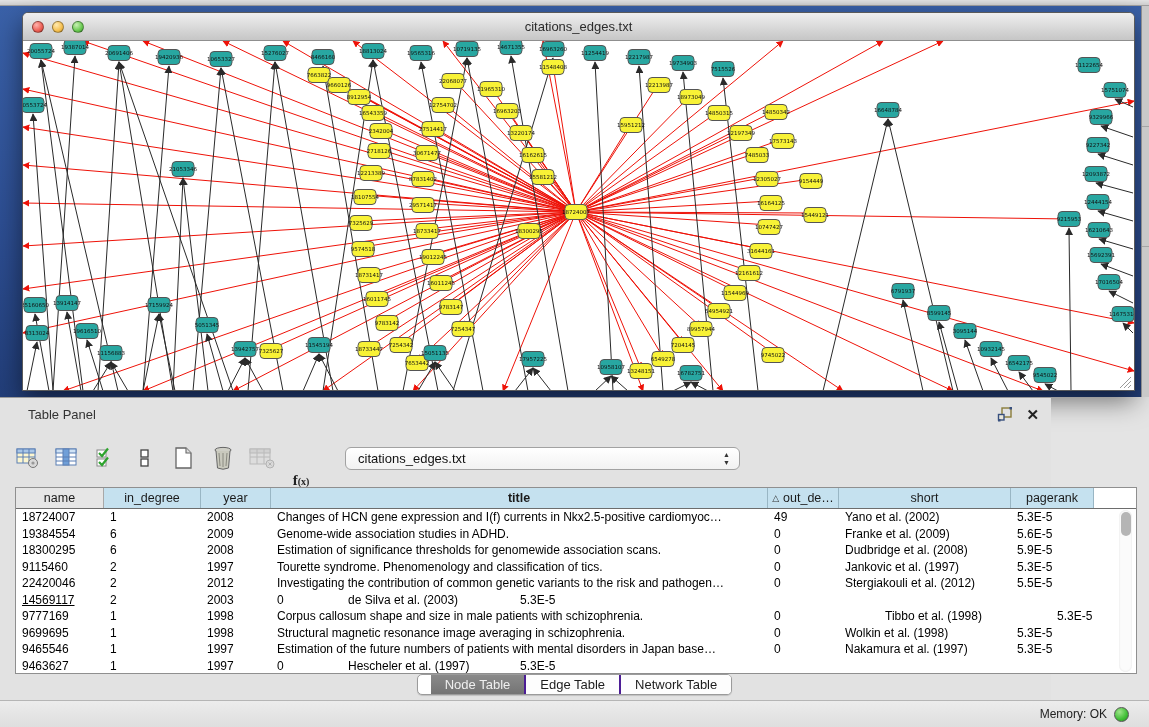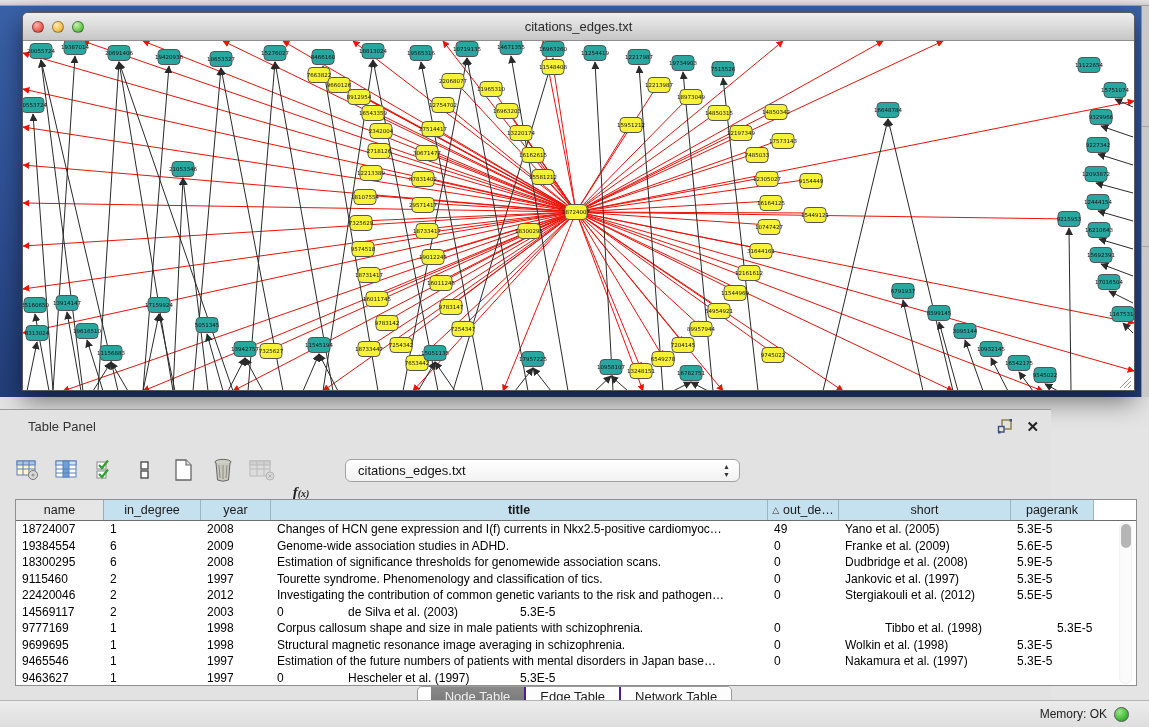--- a/index.html
+++ b/index.html
@@ -27,30 +27,30 @@
   .net-title { font-size:13px; color:#2b2b2b; }
   .lights { position:absolute; left:9px; top:8px; display:flex; gap:8px; }
   .light { width:12px; height:12px; border-radius:50%; border:1px solid rgba(0,0,0,.35); }
   .light.red    { background:radial-gradient(circle at 35% 30%, #ffb3ad, #ec5f55 60%, #b83b30); }
   .light.yellow { background:radial-gradient(circle at 35% 30%, #ffeab0, #f5bf4f 60%, #c08c28); }
   .light.green  { background:radial-gradient(circle at 35% 30%, #c9f0b4, #69c950 60%, #3f9232); }
   .net-canvas { position:relative; width:1111px; height:350px; background:#ffffff; overflow:hidden; }
   .grip { position:absolute; right:2px; bottom:2px; }
 
   
-  .table-panel { position:absolute; left:0; top:409px; width:1051px; height:303px;
+  .table-panel { position:absolute; left:0; top:397px; width:1051px; height:303px;
     background:#e2e2e2; border-top:1px solid #9a9a9a; }
   .panel-header { position:relative; height:34px; }
   .panel-title { position:absolute; left:28px; top:9px; font-size:13px; color:#333; }
   .panel-header-icons { position:absolute; right:12px; top:8px; display:flex; gap:12px; align-items:center; }
   .close-x { font-size:15px; font-weight:bold; color:#222; line-height:16px; cursor:default; }
 
   .toolbar { position:absolute; left:15px; top:40px; height:40px; display:flex; align-items:center; gap:13px; }
   .tool { display:flex; align-items:center; justify-content:center; width:26px; height:26px; }
-  .fn-label { font-family:"Liberation Serif", serif; font-style:italic; font-weight:bold; font-size:15px; color:#222;margin-top:44px; }
+  .fn-label { font-family:"Liberation Serif", serif; font-weight:bold; font-size:15px; color:#222;margin-top:44px; }
   .fn-label small { font-size:10px; font-weight:bold; }
   .combo { margin-left:18px; width:395px; height:23px; border:1px solid #a2a2a2; border-radius:6px;
     background:linear-gradient(#ffffff,#f2f2f2); display:flex; align-items:center; position:relative;
     box-shadow:inset 0 1px 0 #fff; }
   .combo-value { font-size:13px; color:#111; padding-left:12px; }
   .combo-arrows { position:absolute; right:9px; top:3px; display:flex; flex-direction:column; line-height:8px; font-size:7px; color:#333; }
 
   .table-wrap { position:absolute; left:15px; top:89px; width:1122px; height:187px;
     background:#7f1d1d; border:1px solid #8f8f8f; overflow:hidden; }
   .thead { display:flex; height:21px; border-bottom:1px solid #6d6d6d; background:#fff; }
@@ -811,21 +811,21 @@
           <span>pagerank</span>
         </div>
       </div>
     <div class="tbody" id="tbody">
         <div class="tr">
           <div class="td" style="width: 88px;">18724007</div>
           <div class="td" style="width: 97px;">1</div>
           <div class="td" style="width: 70px;">2008</div>
           <div class="td" style="width: 497px;">Changes of HCN gene expression and I(f) currents in Nkx2.5-positive cardiomyoc…</div>
           <div class="td" style="width: 71px;">49</div>
-          <div class="td" style="width: 172px;">Yano et al. (2005)</div>
+          <div class="td" style="width: 172px;">Yano et al. (2002)</div>
           <div class="td" style="width: 83px;">5.3E-5</div>
         </div>
         <div class="tr">
           <div class="td" style="width: 88px;">19384554</div>
           <div class="td" style="width: 97px;">6</div>
           <div class="td" style="width: 70px;">2009</div>
           <div class="td" style="width: 497px;">Genome-wide association studies in ADHD.</div>
           <div class="td" style="width: 71px;">0</div>
           <div class="td" style="width: 172px;">Franke et al. (2009)</div>
           <div class="td" style="width: 83px;">5.6E-5</div>
@@ -851,21 +851,21 @@
         <div class="tr">
           <div class="td" style="width: 88px;">22420046</div>
           <div class="td" style="width: 97px;">2</div>
           <div class="td" style="width: 70px;">2012</div>
           <div class="td" style="width: 497px;">Investigating the contribution of common genetic variants to the risk and pathogen…</div>
           <div class="td" style="width: 71px;">0</div>
           <div class="td" style="width: 172px;">Stergiakouli et al. (2012)</div>
           <div class="td" style="width: 83px;">5.5E-5</div>
         </div>
         <div class="tr">
-          <div class="td" style="width: 88px;">14569117</div>
+          <div class="td" style="width: 88px; text-decoration: underline;">14569117</div>
           <div class="td" style="width: 97px;">2</div>
           <div class="td" style="width: 70px;">2003</div>
           <div class="td" style="width: 71px;">0</div>
           <div class="td" style="width: 172px;">de Silva et al. (2003)</div>
           <div class="td" style="width: 83px;">5.3E-5</div>
         </div>
         <div class="tr">
           <div class="td" style="width: 88px;">9777169</div>
           <div class="td" style="width: 97px;">1</div>
           <div class="td" style="width: 70px;">1998</div>

